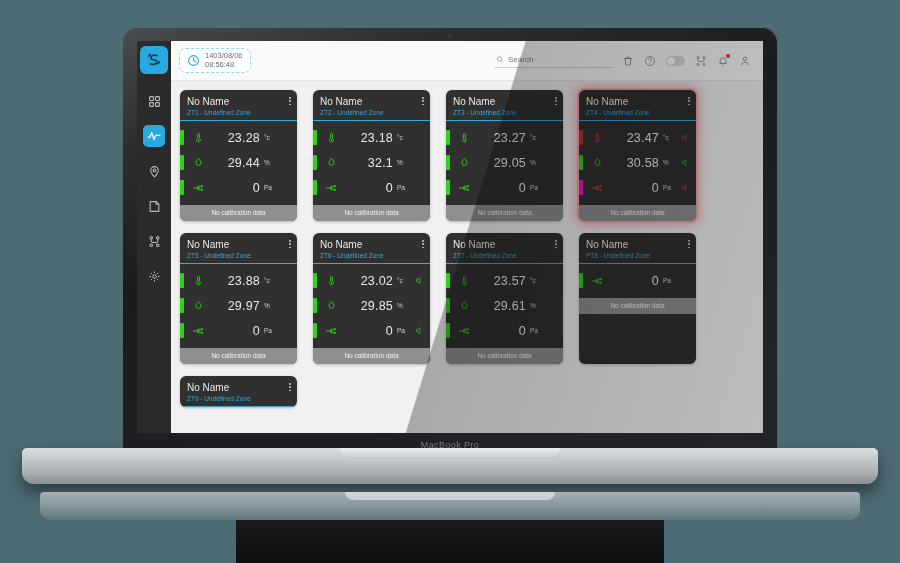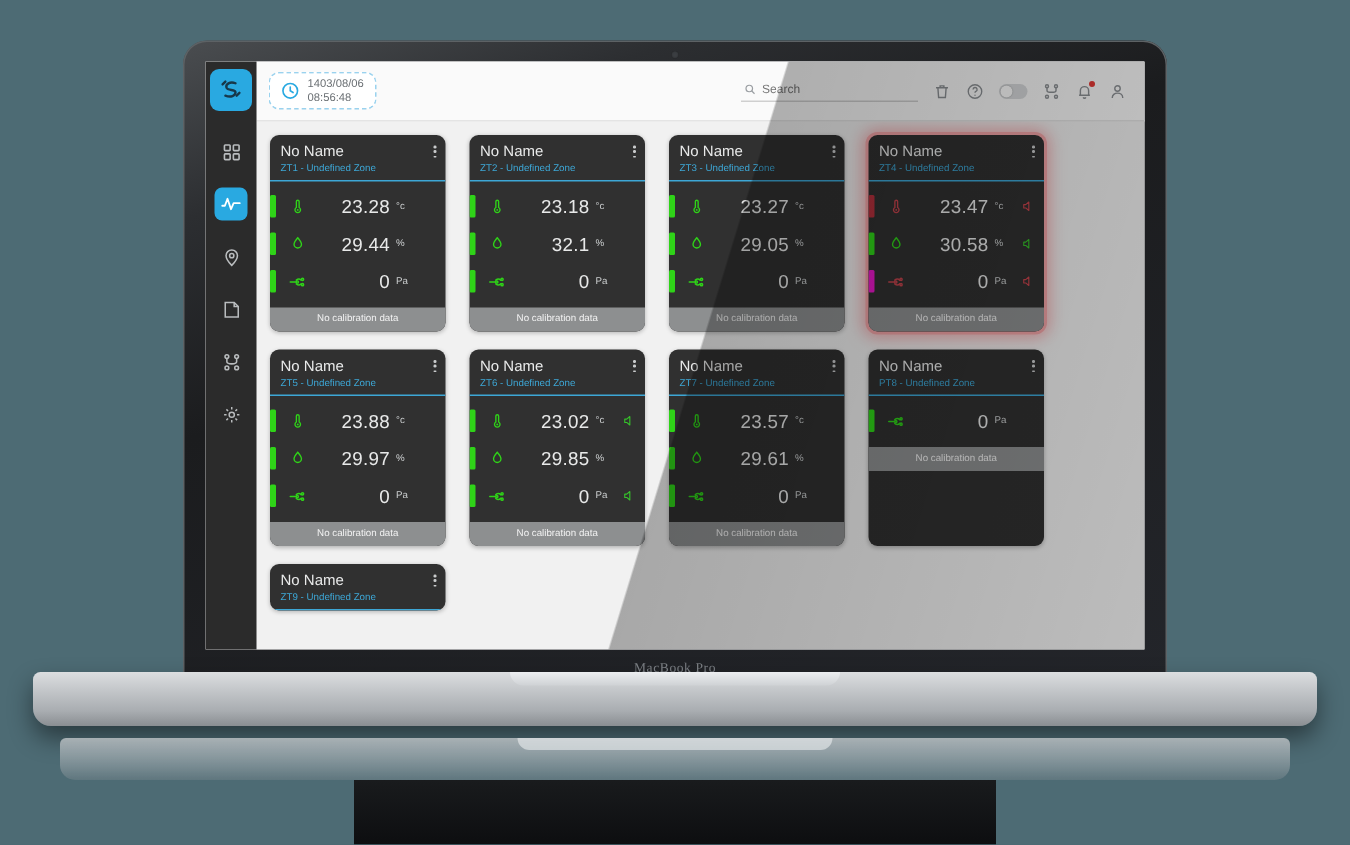--- a/index.html
+++ b/index.html
@@ -20,21 +20,21 @@
     padding: 14px 15px 22px 15px;
     box-shadow: 0 2px 0 #8f9499, inset 0 0 0 1px #5d6265;
   }
   #camera-dot {
     position: absolute; left: 50%; top: 7px; transform: translateX(-50%);
     width: 5px; height: 5px; border-radius: 50%;
     background: #3b3e42; box-shadow: inset 0 0 1px #111;
   }
   #bezel-label {
     position: absolute; left: 0; right: 0; bottom: 5px; text-align: center;
-    color: #7d8186; font-size: 9px; letter-spacing: .4px; font-family: Liberation Serif, serif;
+    color: #7d8186; font-size: 9px; letter-spacing: .4px;
   }
   #screen {
     position: relative; width: 100%; height: 100%;
     background: #f1f1f1; overflow: hidden; display: flex;
   }
   #screen-glare {
     position: absolute; inset: 0; pointer-events: none; z-index: 40;
     background: linear-gradient(107deg, rgba(255,255,255,0) 0 52%, rgba(0,0,0,.30) 52.2%, rgba(0,0,0,.22) 100%);
   }
   #laptop-base {

